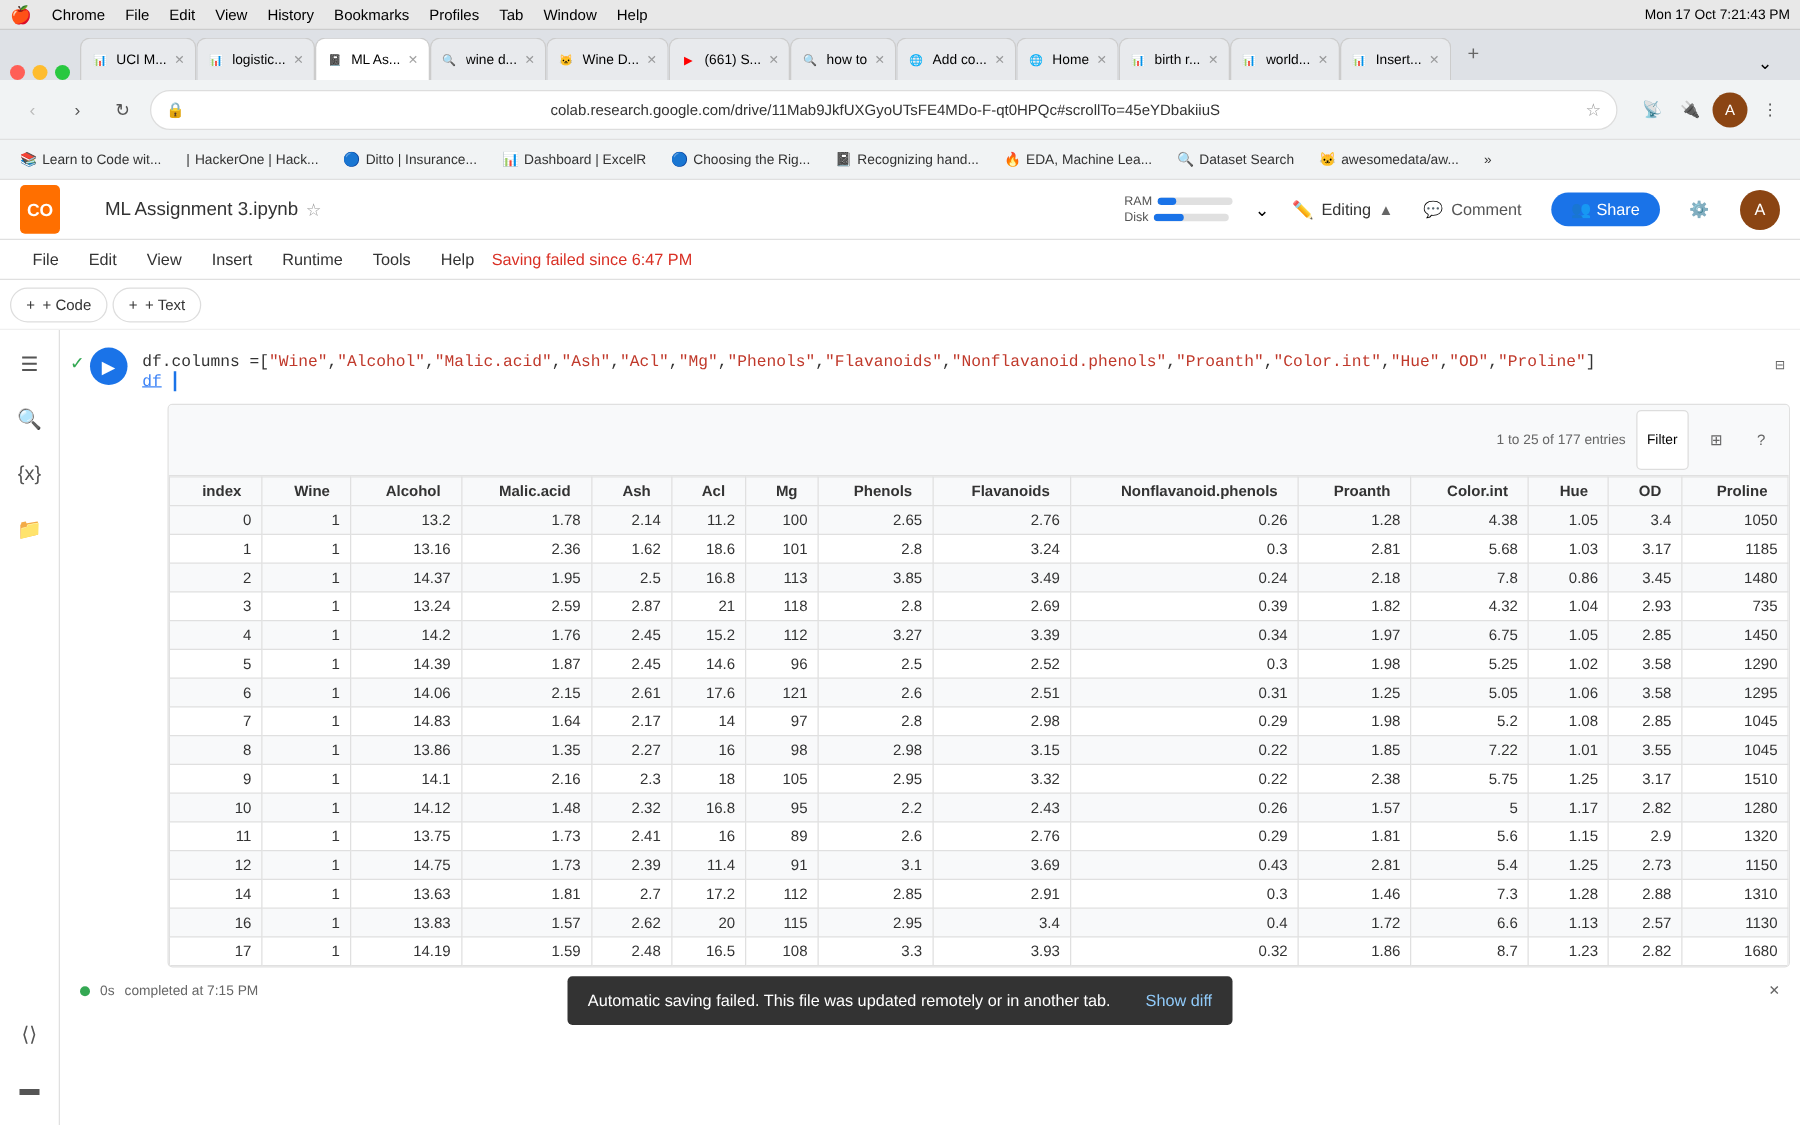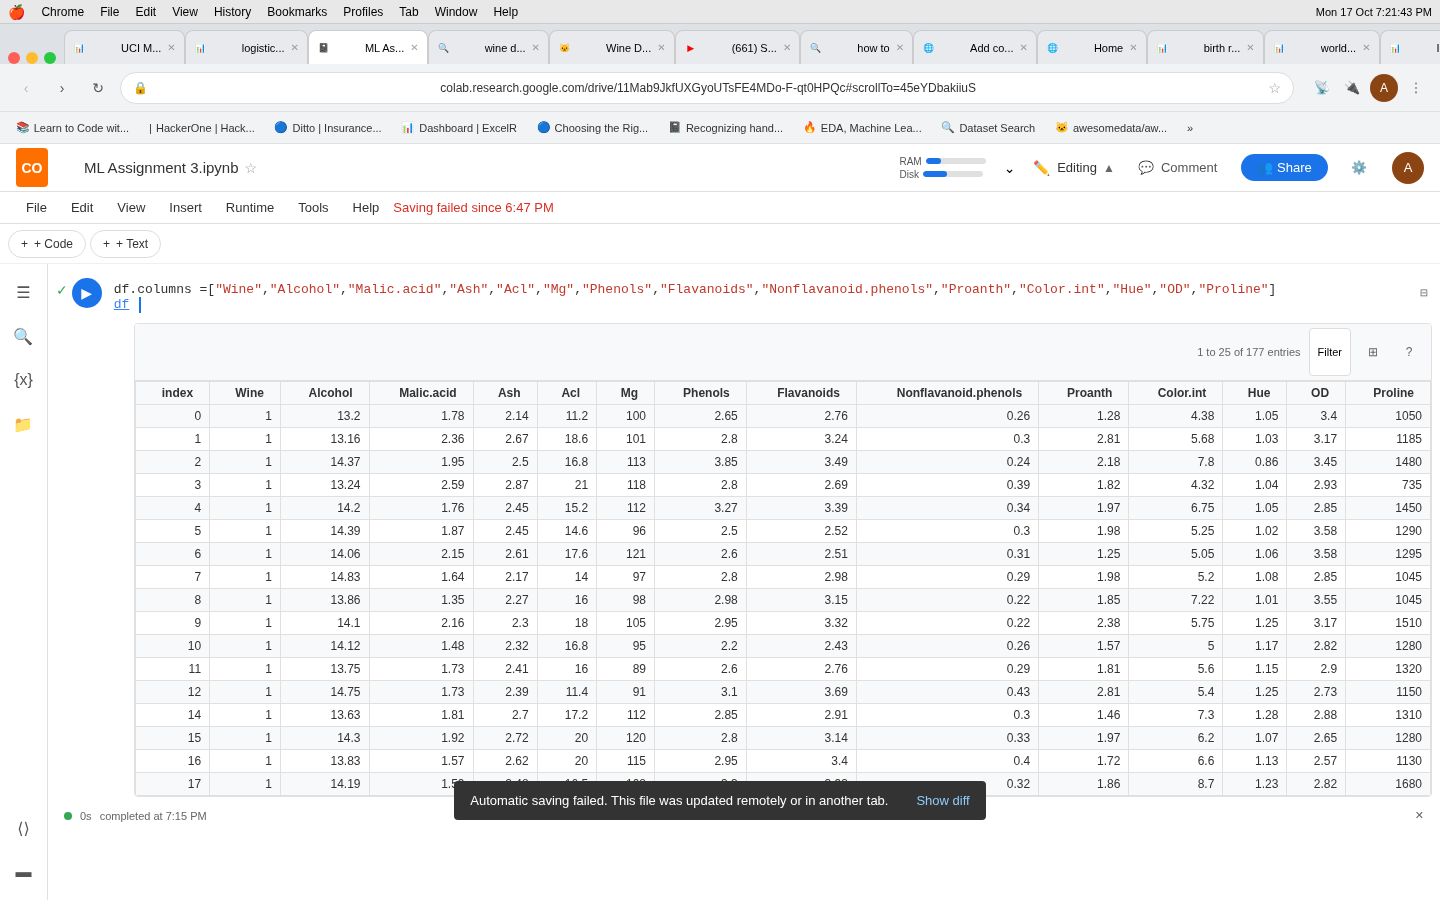--- a/index.html
+++ b/index.html
@@ -47,21 +47,21 @@
       cursor: pointer;
       border: 1px solid #ccc;
       border-bottom: none;
       flex-shrink: 0;
     }
     .tab.active {
       background: #fff;
       z-index: 1;
     }
     .tab-favicon { width: 14px; height: 14px; border-radius: 2px; display: flex; align-items: center; justify-content: center; font-size: 9px; }
-    .tab-title { overflow: hidden; text-overflow: ellipsis; white-space: nowrap; flex: 1; margin-left: 28px; }
+    .tab-title { overflow: hidden; text-overflow: ellipsis; white-space: nowrap; flex: 1; }
     .tab-close { font-size: 10px; color: #666; cursor: pointer; opacity: 0.6; }
     .tab-add { width: 28px; height: 28px; display: flex; align-items: center; justify-content: center; cursor: pointer; border-radius: 50%; font-size: 16px; color: #666; margin-left: 4px; align-self: center; }
 
     
     .address-bar {
       height: 48px;
       background: #f1f3f4;
       display: flex;
       align-items: center;
       padding: 0 12px;
@@ -722,21 +722,21 @@
                     <td>4.38</td>
                     <td>1.05</td>
                     <td>3.4</td>
                     <td>1050</td>
                   </tr>
                   <tr>
                     <td>1</td>
                     <td>1</td>
                     <td>13.16</td>
                     <td>2.36</td>
-                    <td>2.67</td>
+                    <td>1.62</td>
                     <td>18.6</td>
                     <td>101</td>
                     <td>2.8</td>
                     <td>3.24</td>
                     <td>0.3</td>
                     <td>2.81</td>
                     <td>5.68</td>
                     <td>1.03</td>
                     <td>3.17</td>
                     <td>1185</td>
@@ -939,37 +939,20 @@
                     <td>2.85</td>
                     <td>2.91</td>
                     <td>0.3</td>
                     <td>1.46</td>
                     <td>7.3</td>
                     <td>1.28</td>
                     <td>2.88</td>
                     <td>1310</td>
                   </tr>
                   <tr>
-                    <td>15</td>
-                    <td>1</td>
-                    <td>14.3</td>
-                    <td>1.92</td>
-                    <td>2.72</td>
-                    <td>20</td>
-                    <td>120</td>
-                    <td>2.8</td>
-                    <td>3.14</td>
-                    <td>0.33</td>
-                    <td>1.97</td>
-                    <td>6.2</td>
-                    <td>1.07</td>
-                    <td>2.65</td>
-                    <td>1280</td>
-                  </tr>
-                  <tr>
                     <td>16</td>
                     <td>1</td>
                     <td>13.83</td>
                     <td>1.57</td>
                     <td>2.62</td>
                     <td>20</td>
                     <td>115</td>
                     <td>2.95</td>
                     <td>3.4</td>
                     <td>0.4</td>

